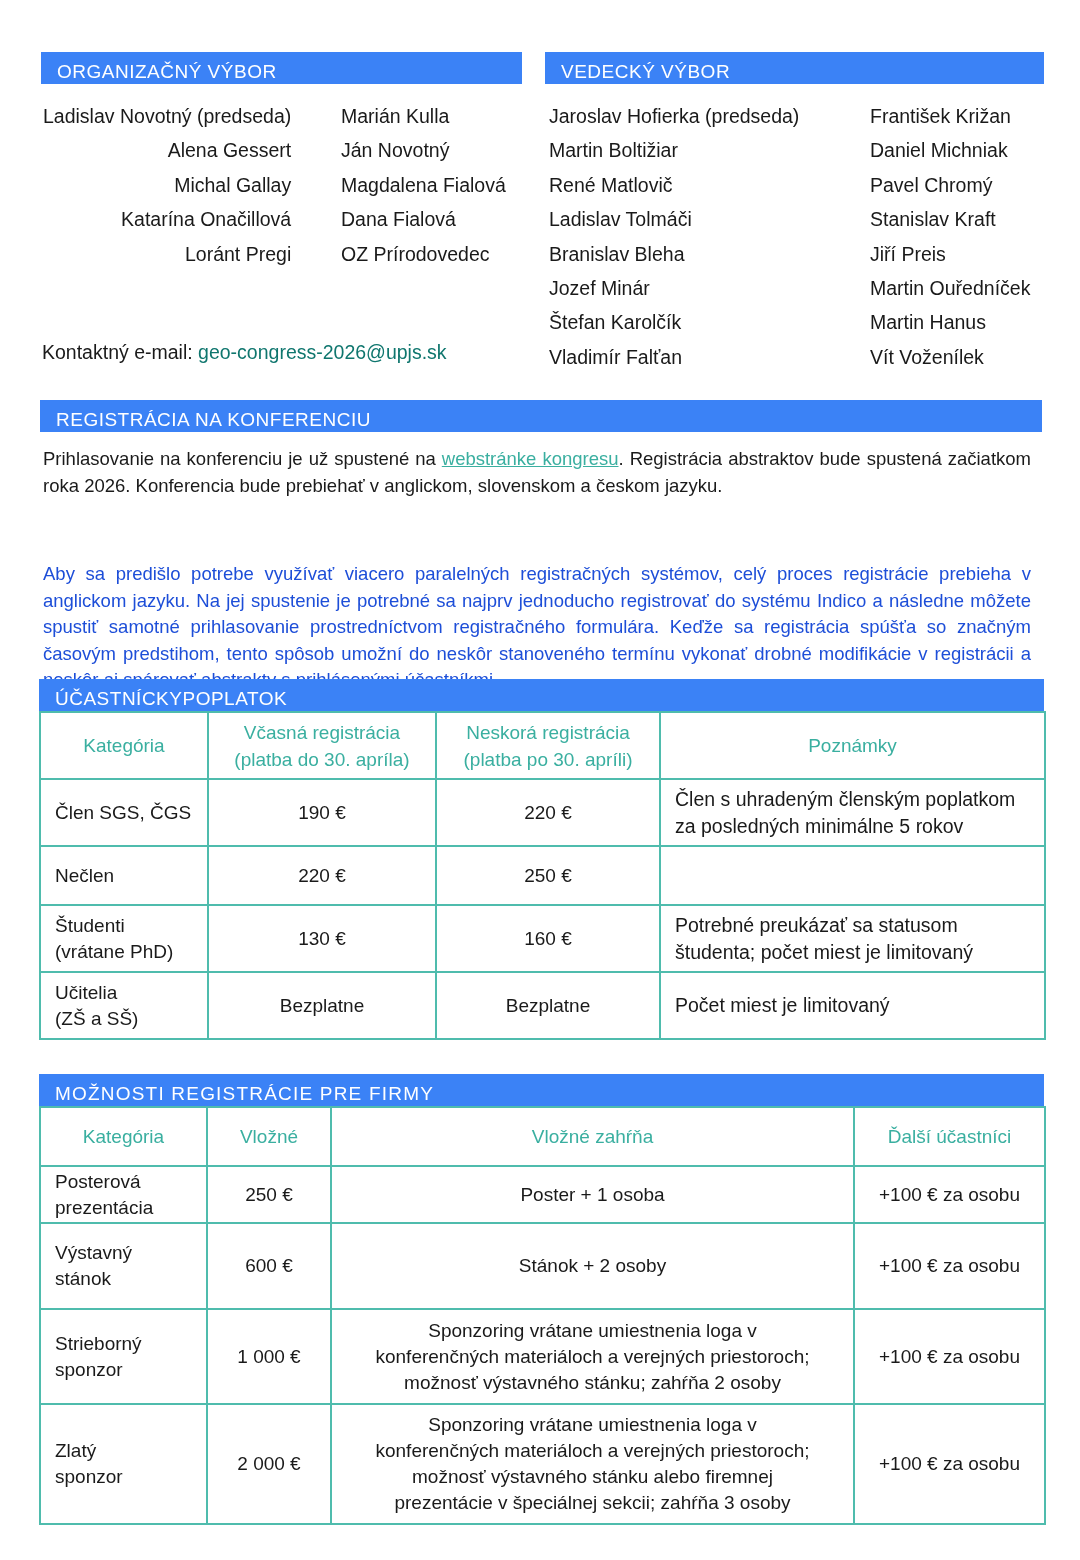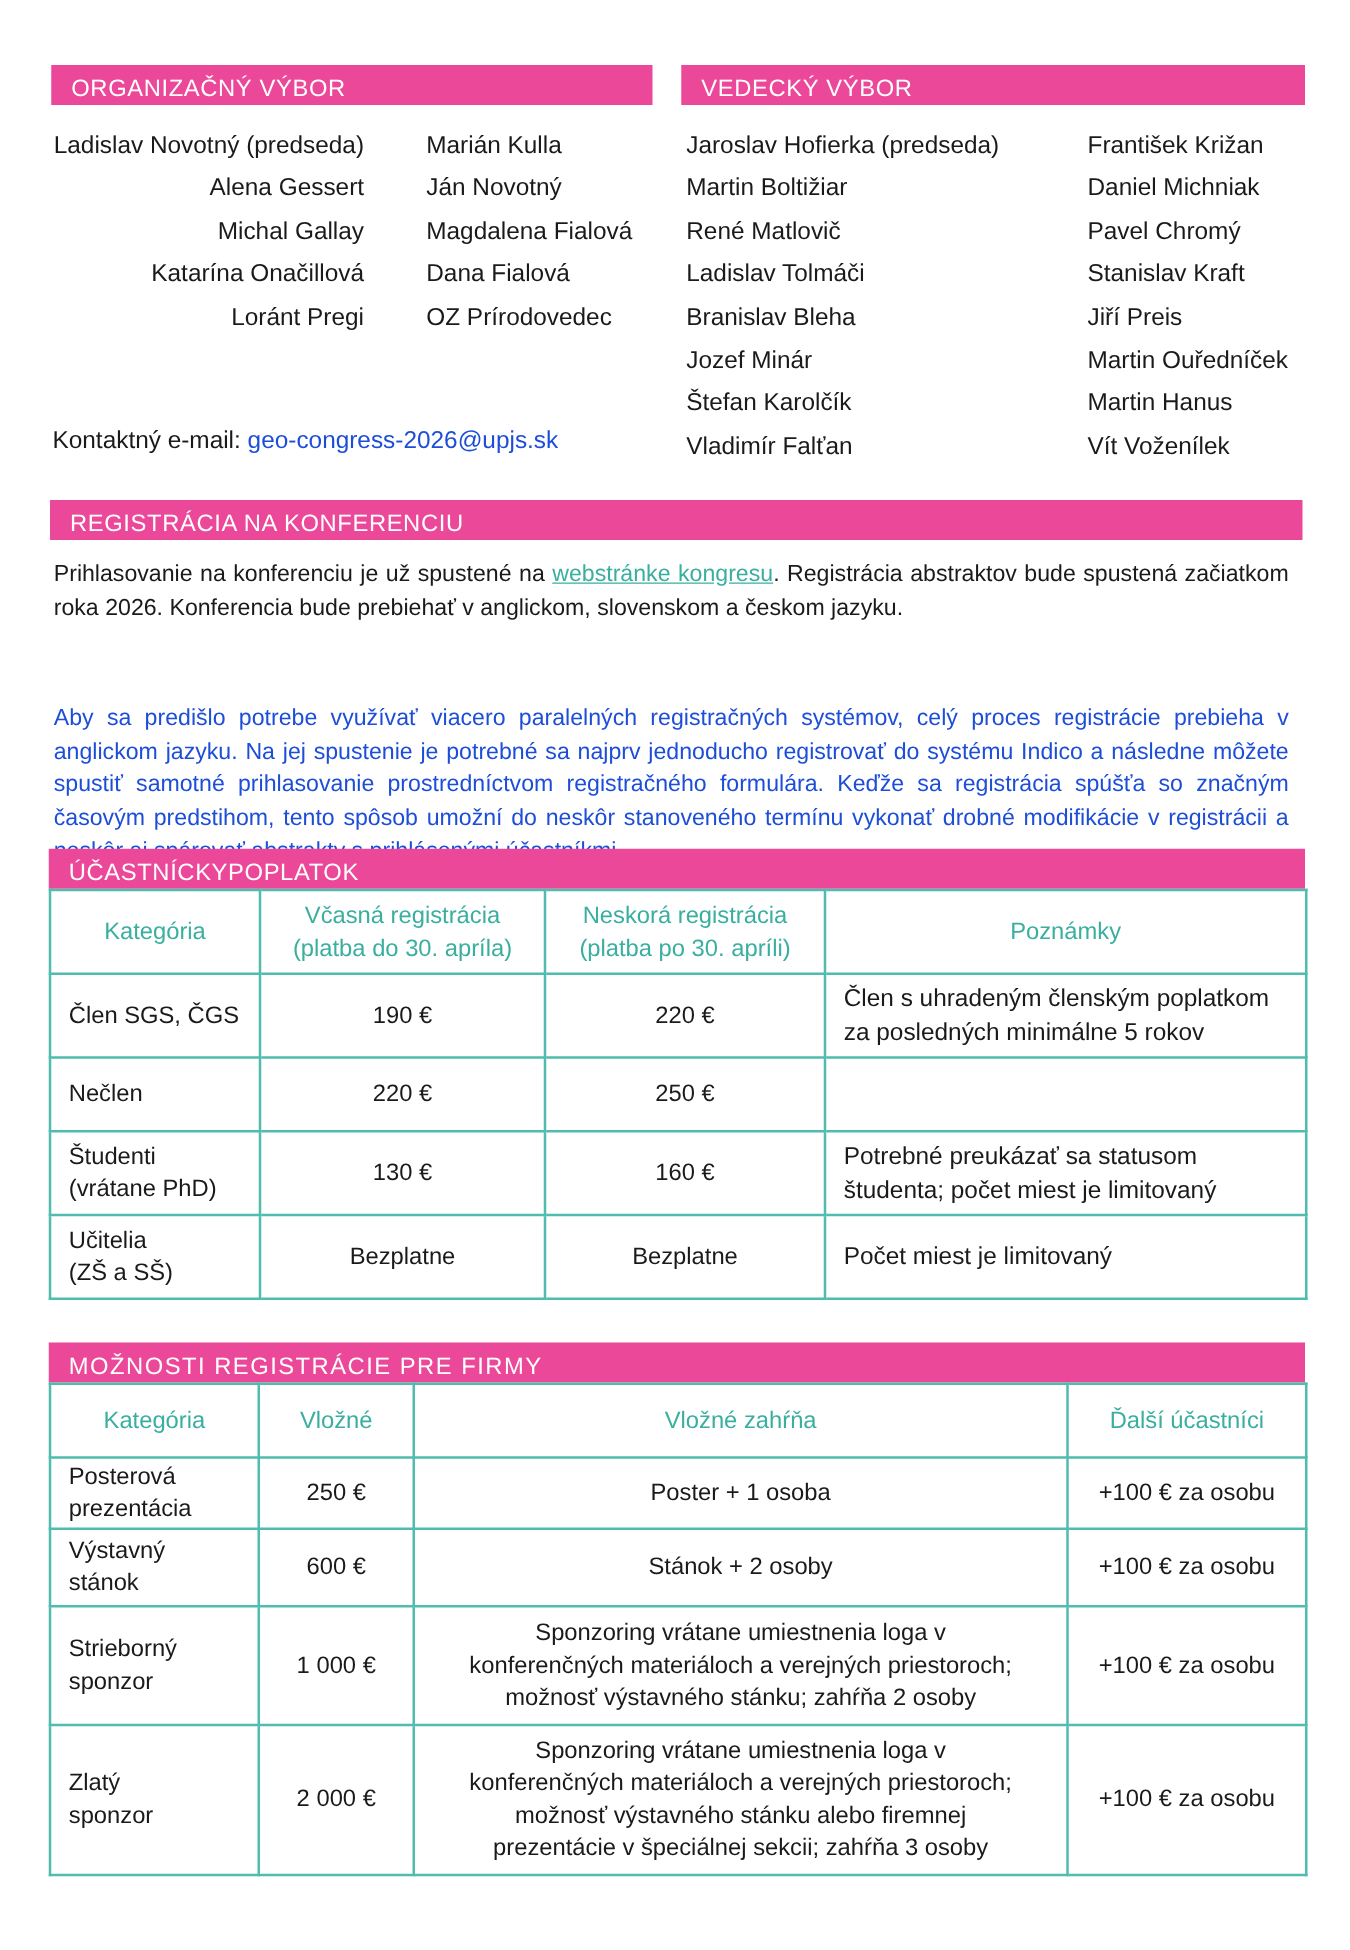--- a/index.html
+++ b/index.html
@@ -1,24 +1,24 @@
 <!DOCTYPE html>
 <html><head>
 <meta charset="utf-8">
 <style>
   html, body { margin: 0; padding: 0; background: #ffffff; }
   body { width: 1080px; height: 1560px; position: relative; overflow: hidden;
          font-family: "Liberation Sans", sans-serif; color: #1a1a1a; }
-  .band { position: absolute; background: #ec4899; color: #ffffff; height: 32px;
+  .band { position: absolute; background: #3b82f6; color: #ffffff; height: 32px;
           font-size: 19px; line-height: 40px; padding-left: 16px; box-sizing: border-box;
           letter-spacing: 0.5px; white-space: nowrap; overflow: hidden; }
   .names { position: absolute; font-size: 19.5px; line-height: 34.4px; }
   .names div { white-space: nowrap; }
   .contact { position: absolute; left: 42px; top: 341px; font-size: 19.5px; }
-  .contact .mail { color: #1d4ed8; }
+  .contact .mail { color: #0f766e; }
   .para { position: absolute; left: 43px; width: 988px; font-size: 18.5px;
           line-height: 26.5px; text-align: justify; }
   .para.grey { color: #1d4ed8; margin-top: 44px; }
   .para a { color: #3aafa0; text-decoration: underline; }
   table { position: absolute; border-collapse: collapse; table-layout: fixed; }
   td, th { border: 2px solid #4fbcad; padding: 0 14px; font-size: 19px; font-weight: normal; }
   th { color: #3aafa0; text-align: center; line-height: 27px; }
   td.c { text-align: center; }
   td.l { text-align: left; line-height: 26px; }
   td.note { text-align: left; line-height: 27px; font-size: 19.5px; }
@@ -129,21 +129,21 @@
     <th>Vložné</th>
     <th>Vložné zahŕňa</th>
     <th>Ďalší účastníci</th>
   </tr>
   <tr style="height:57px">
     <td class="l"><span>Posterová</span><br><span>prezentácia</span></td>
     <td class="c">250 €</td>
     <td class="c">Poster + 1 osoba</td>
     <td class="c">+100 € za osobu</td>
   </tr>
-  <tr style="height:62px">
+  <tr style="height:86px">
     <td class="l"><span>Výstavný</span><br><span>stánok</span></td>
     <td class="c">600 €</td>
     <td class="c">Stánok + 2 osoby</td>
     <td class="c">+100 € za osobu</td>
   </tr>
   <tr style="height:95px">
     <td class="l"><span>Strieborný</span><br><span>sponzor</span></td>
     <td class="c">1 000 €</td>
     <td class="c l2" style="line-height:26px;"><span>Sponzoring vrátane umiestnenia loga v</span><br><span>konferenčných materiáloch a verejných priestoroch;</span><br><span>možnosť výstavného stánku; zahŕňa 2 osoby</span></td>
     <td class="c">+100 € za osobu</td>

